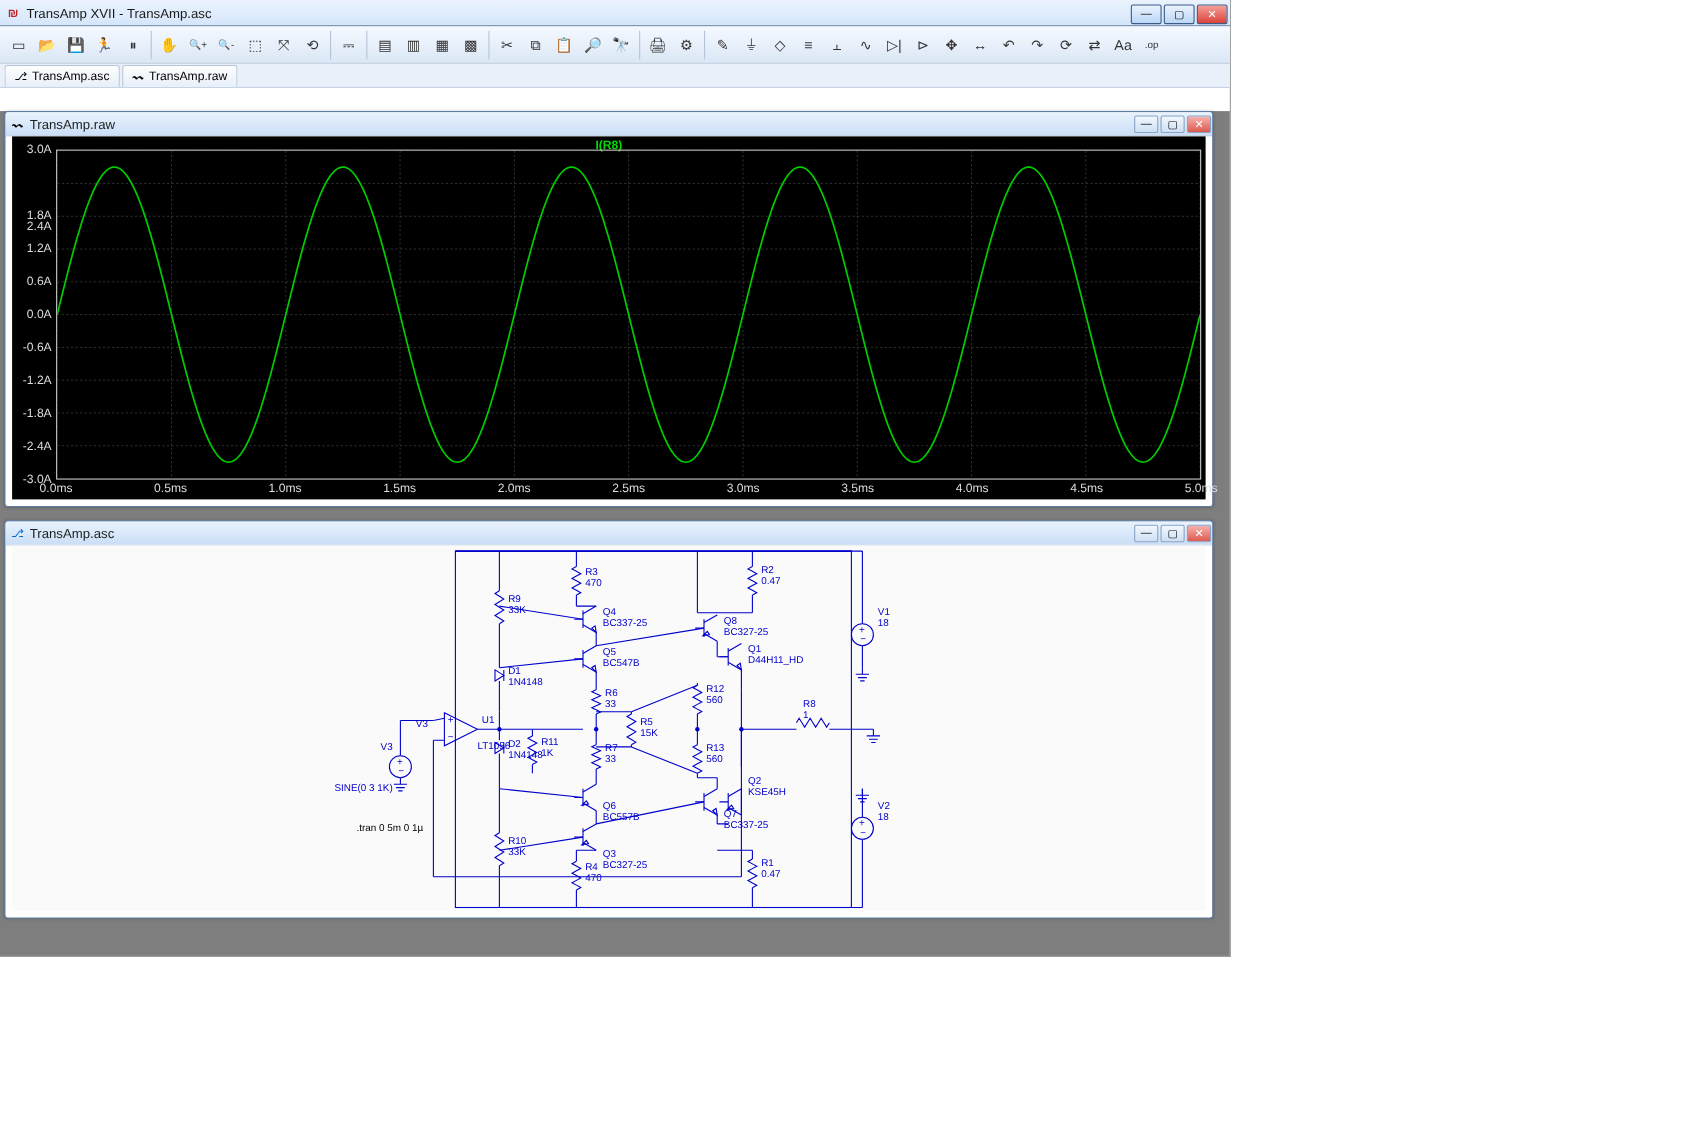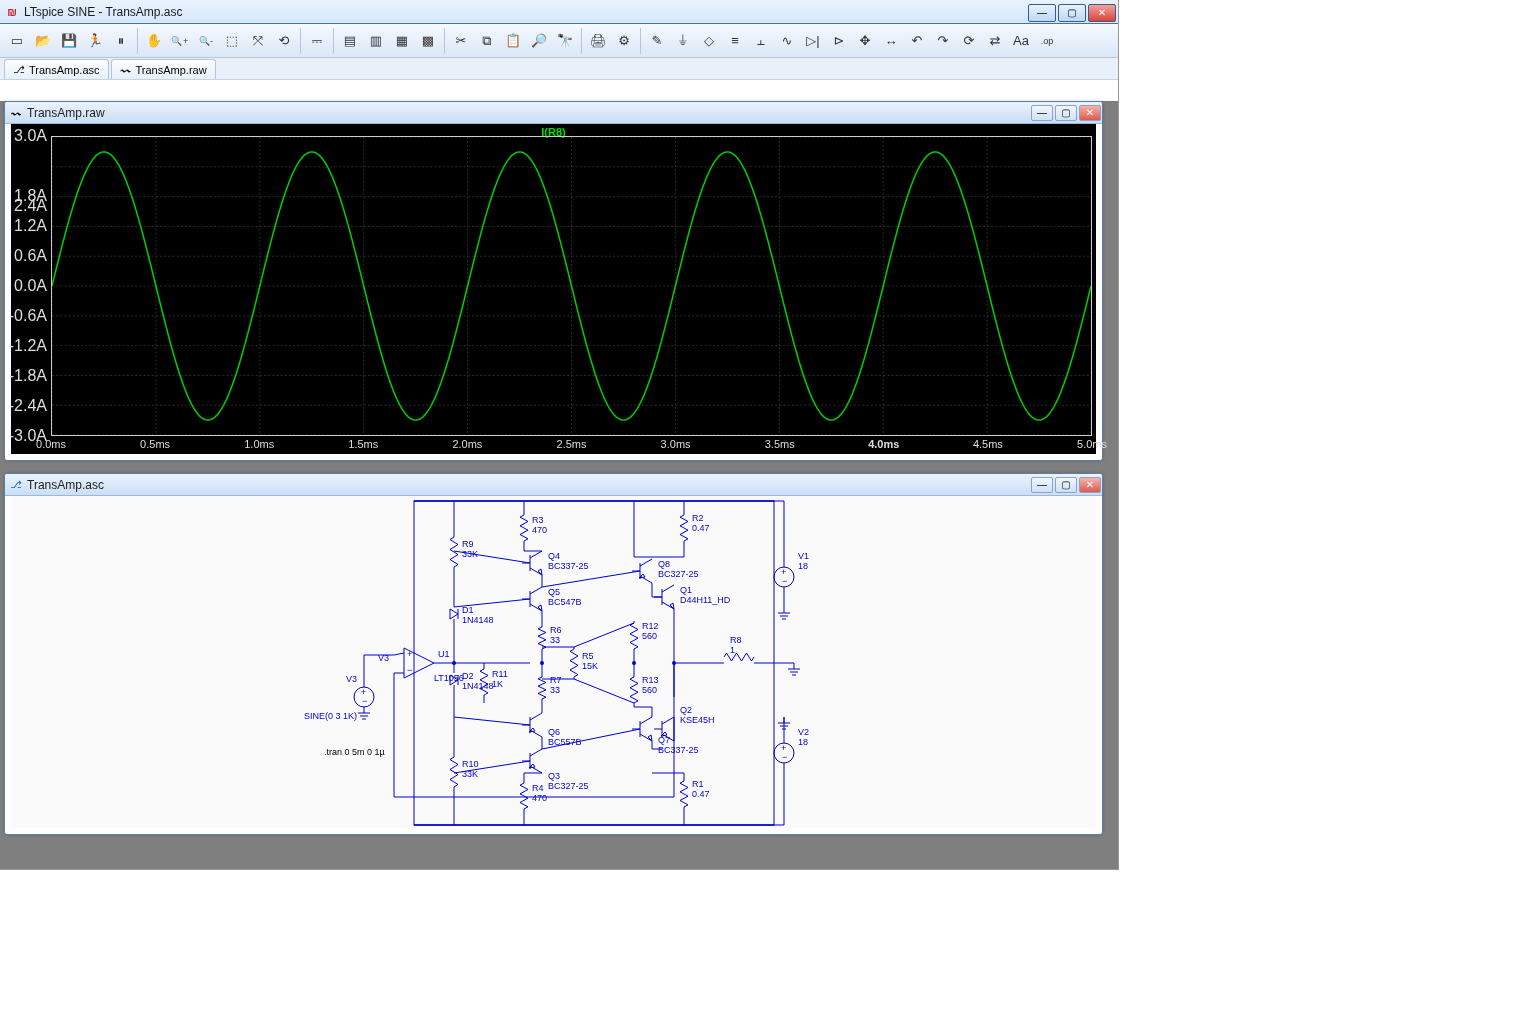--- a/index.html
+++ b/index.html
@@ -32,21 +32,21 @@
   .mwin .mtitle .micon { width:14px; height:14px; margin-right:4px; display:inline-flex; align-items:center; justify-content:center; font-size:10px;}
   .mwin .mtitle .mtxt { font-size:12px; color:#222;}
   .mwin .mbtns { margin-left:auto; display:flex;}
   .mwin .mbtn { width:22px; height:16px; margin:0 1px; border:1px solid #8aa3c6; border-radius:2px; display:flex; align-items:center; justify-content:center; font-size:10px; cursor:pointer;}
   .mwin .mbtn.min,.mwin .mbtn.max{ background:linear-gradient(to bottom,#f1f7fe,#cfe0f4);}
   .mwin .mbtn.cls { background:linear-gradient(#f6b2ac,#dd5a50); color:#fff;}
   
   .wave { position:absolute; left:6px; top:22px; right:6px; bottom:6px; background:#000;}
   .tracelbl { position:absolute; left:50%; top:2px; transform:translateX(-50%); font-size:11px; font-weight:bold;}
   .yaxis { position:absolute; left:0; top:12px; width:40px; bottom:18px;}
-  .ytick { position:absolute; right:4px; font-size:16px; color:#ddd; transform:translateY(-50%);}
+  .ytick { position:absolute; right:4px; font-size:11px; color:#ddd; transform:translateY(-50%);}
   .xaxis { position:absolute; left:40px; right:4px; bottom:0; height:16px;}
   .xtick { position:absolute; font-size:11px; color:#ddd; transform:translateX(-50%);}
   .plot { position:absolute; left:40px; right:4px; top:12px; bottom:18px; border:1px solid #ccc;}
   .plot svg { width:100%; height:100%; display:block;}
   .grid line { stroke:#555; stroke-dasharray:2 2; stroke-width:0.5;}
   .trace { stroke:#00cc00; fill:none; stroke-width:1.5;}
   
   .schem { position:absolute; left:6px; top:22px; right:6px; bottom:6px; background:#fafafa; display:flex; align-items:center; justify-content:center;}
   .schem svg { }
   .schem text { font-size:9px; fill:#0000cc; font-family:Tahoma,sans-serif;}
@@ -54,21 +54,21 @@
   .schem .node { fill:#0000cc;}
   .schem .box { stroke:#0000cc; fill:none; stroke-width:1;}
 </style>
 </head>
 <body>
 
 <div class="app">
 
   <div class="titlebar">
     <span class="icon">₪</span>
-    <span class="title">LTspice SINE - TransAmp.asc</span>
+    <span class="title">TransAmp XVII - TransAmp.asc</span>
     <div class="winbtns">
       <div class="winbtn min">—</div>
       <div class="winbtn max">▢</div>
       <div class="winbtn cls">✕</div>
     </div>
   </div>
 
 
   <div class="toolbar" id="toolbar">
       <div class="tbtn" style="font-size: 13px;">▭</div>
@@ -187,21 +187,21 @@
         </div>
         <div class="xaxis" id="xaxis">
             <div class="xtick" style="left: 0%;">0.0ms</div>
             <div class="xtick" style="left: 10%;">0.5ms</div>
             <div class="xtick" style="left: 20%;">1.0ms</div>
             <div class="xtick" style="left: 30%;">1.5ms</div>
             <div class="xtick" style="left: 40%;">2.0ms</div>
             <div class="xtick" style="left: 50%;">2.5ms</div>
             <div class="xtick" style="left: 60%;">3.0ms</div>
             <div class="xtick" style="left: 70%;">3.5ms</div>
-            <div class="xtick" style="left: 80%; font-weight: bold;">4.0ms</div>
+            <div class="xtick" style="left: 80%;">4.0ms</div>
             <div class="xtick" style="left: 90%;">4.5ms</div>
             <div class="xtick" style="left: 100%;">5.0ms</div>
           </div>
       </div>
     </div>
 
     <div class="mwin" style="left:4px; top:372px; width:1099px; height:362px;">
       <div class="mtitle">
         <span class="micon" style="color:#0066cc;">⎇</span>
         <span class="mtxt">TransAmp.asc</span>

